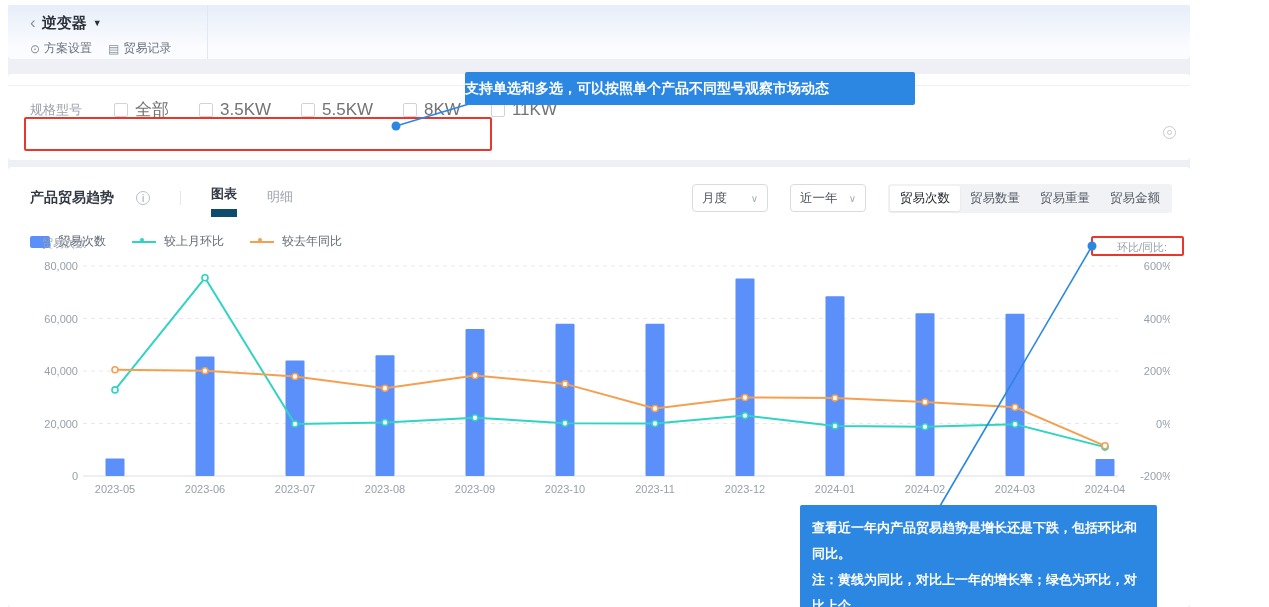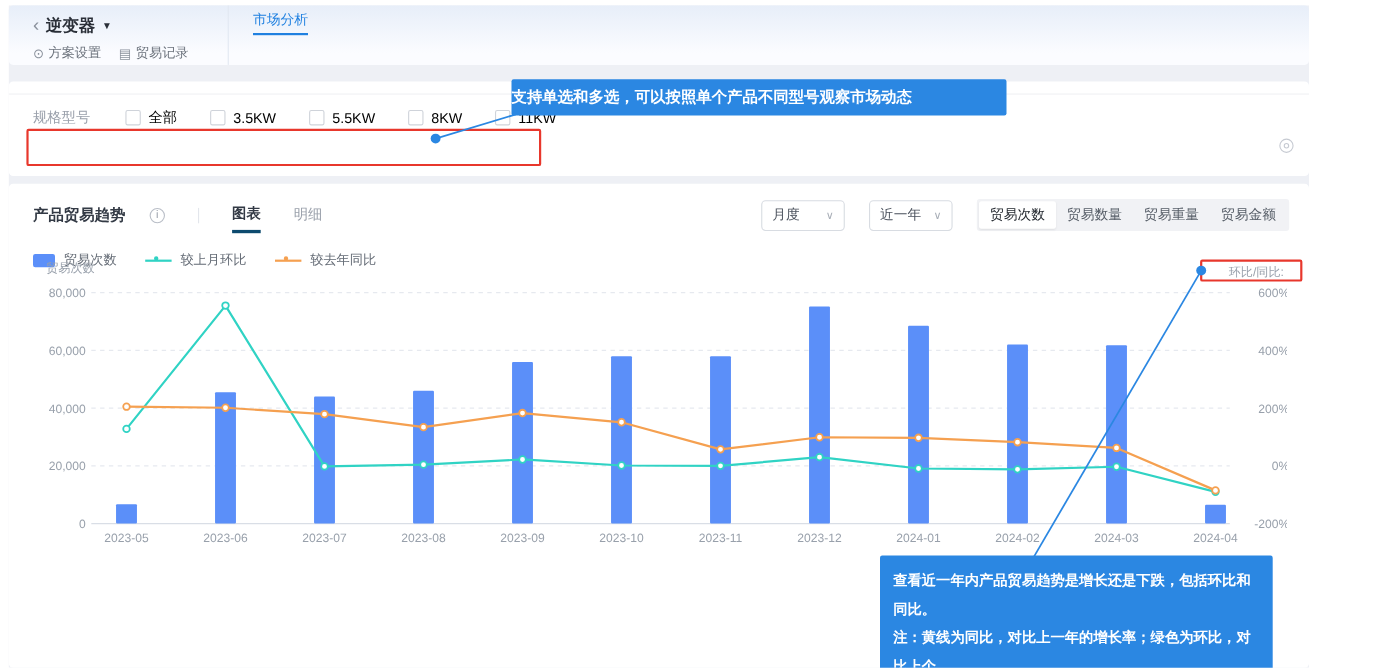--- a/index.html
+++ b/index.html
@@ -23,34 +23,34 @@
   .hd-tab.active { font-weight:bold; border-bottom:2px solid #1f80e0; }
   .hd-subnav { padding:4px 0 0 22px; }
   .sub-link { display:inline-block; font-size:12.5px; color:#1f80e0; cursor:pointer; border-bottom:2px solid #1f80e0; padding-bottom:3px; }
 
   
   .filter-card { left:8px; top:74px; width:1182px; height:86px; }
   .filter-title { padding:13px 22px 0; font-size:14px; font-weight:bold; color:#333a45; }
   .filter-divider { margin-top:11px; border-top:1px solid #f0f1f4; }
   .filter-row { display:flex; align-items:center; gap:30px; padding:12px 22px 0; }
   .filter-label { font-size:13px; color:#9aa0ab; margin-right:2px; }
-  .cb { display:flex; align-items:center; gap:7px; font-size:13px; color:#000000; cursor:pointer; }
+  .cb { display:flex; align-items:center; gap:7px; font-size:17px; color:#737373; cursor:pointer; }
   .cb .box { width:14px; height:14px; border:1px solid #cfd3da; border-radius:2px; background:#fff; }
   .gear2 { position:absolute; right:14px; top:52px; width:13px; height:13px; border:1px solid #c6cad2; border-radius:50%; display:flex; align-items:center; justify-content:center; cursor:pointer; }
   .gear2 i { width:5px; height:5px; border:1px solid #c6cad2; border-radius:50%; }
 
   
   .chart-card { left:8px; top:167px; width:1182px; height:440px; }
   .trend-head { display:flex; align-items:center; justify-content:space-between; padding:12px 18px 0 22px; }
   .trend-left { display:flex; align-items:center; gap:30px; }
   .trend-title { font-size:14px; font-weight:bold; color:#333a45; }
   .info-ic { width:14px; height:14px; border:1px solid #b9bec7; border-radius:50%; color:#9aa0ab; font-size:10px; display:inline-flex; align-items:center; justify-content:center; margin-left:-8px; cursor:pointer; }
   .vsep { width:1px; height:14px; background:#e3e6ec; }
   .view-tab { font-size:13px; color:#9aa0ab; padding-bottom:6px; margin-top:6px; border-bottom:2px solid transparent; cursor:pointer; }
-  .view-tab.active { color:#333a45; font-weight:bold; border-bottom:3px solid #0c4a6e; }
+  .view-tab.active { color:#333a45; font-weight:bold; border-bottom:8px solid #0c4a6e; }
   .trend-right { display:flex; align-items:center; gap:22px; }
   .select { display:flex; align-items:center; justify-content:space-between; width:76px; height:28px; border:1px solid #d8dce2; border-radius:4px; padding:0 9px; font-size:12.5px; color:#4a515c; cursor:pointer; background:#fff; }
   .select .chev { color:#a7adb6; font-size:10px; }
   .seg { display:flex; background:#f1f2f5; border-radius:3px; padding:2px; }
   .seg-item { font-size:12.5px; color:#555c66; padding:4px 10px; border-radius:2px; cursor:pointer; white-space:nowrap; }
   .seg-item.active { background:#fff; color:#23282f; box-shadow:0 1px 2px rgba(0,0,0,.08); }
 
   .legend { display:flex; align-items:center; gap:26px; padding:16px 0 0 22px; }
   .lg-item { display:flex; align-items:center; gap:8px; font-size:12px; color:#646b75; cursor:pointer; }
   .lg-bar { width:20px; height:12px; border-radius:2px; }
@@ -87,23 +87,20 @@
           <span class="ic">⊙</span>
           <span>方案设置</span>
         </span>
         <span class="hd-link">
           <span class="ic">▤</span>
           <span>贸易记录</span>
         </span>
       </div>
     </div>
     <div class="hd-tabs-wrap">
-      <div class="hd-subnav">
-        <span class="sub-link">市场分析</span>
-      </div>
     </div>
   </div>
 
   <div class="card filter-card">
     <div class="filter-divider"></div>
     <div class="filter-row">
       <span class="filter-label">规格型号</span>
       <label class="cb">
           <span class="box"></span>
           <span>全部</span>

